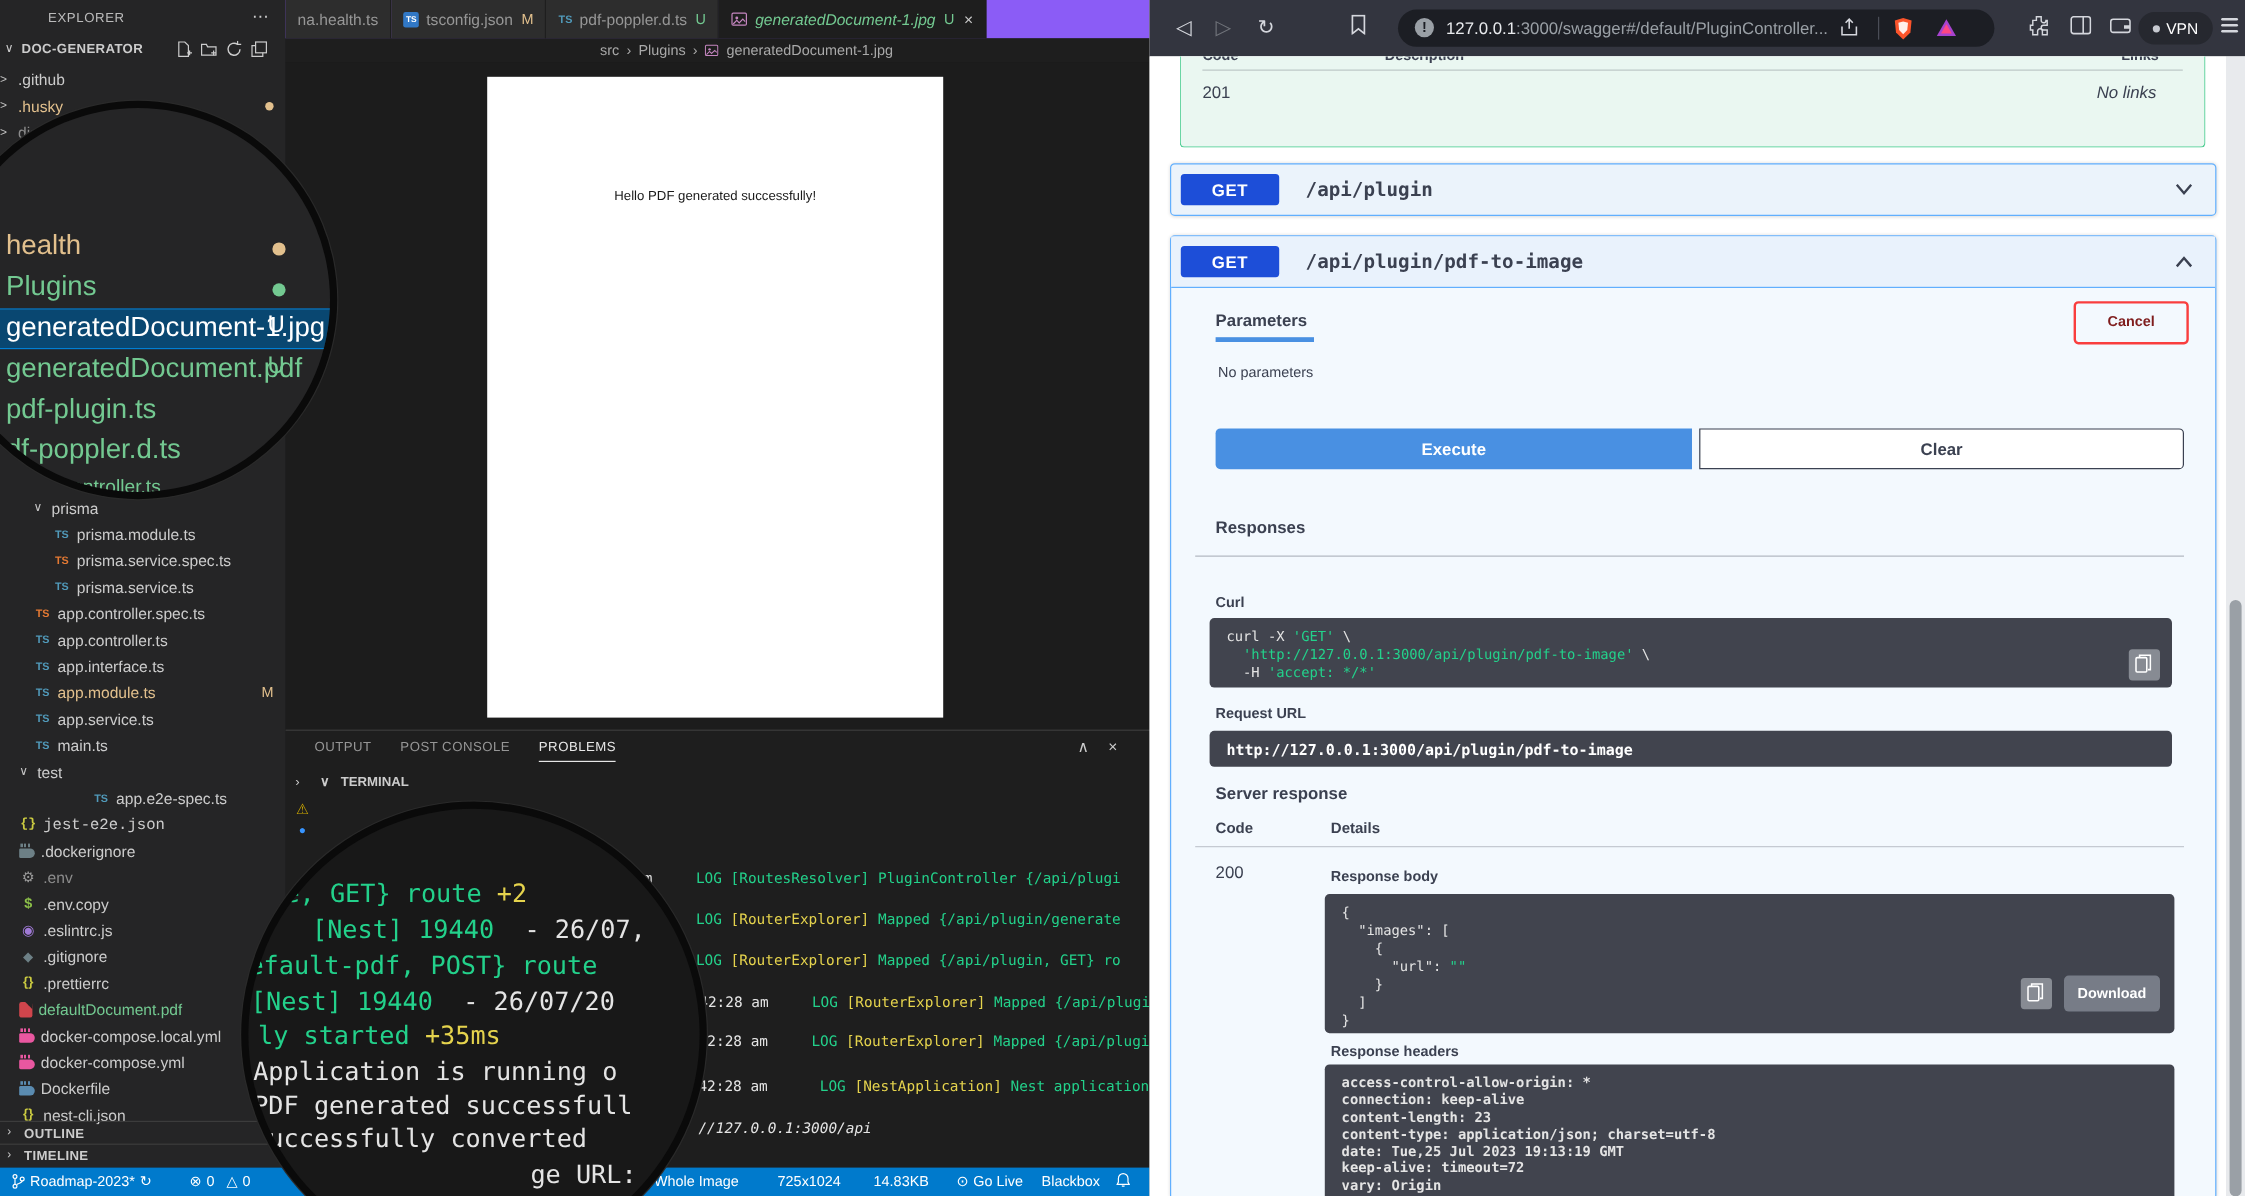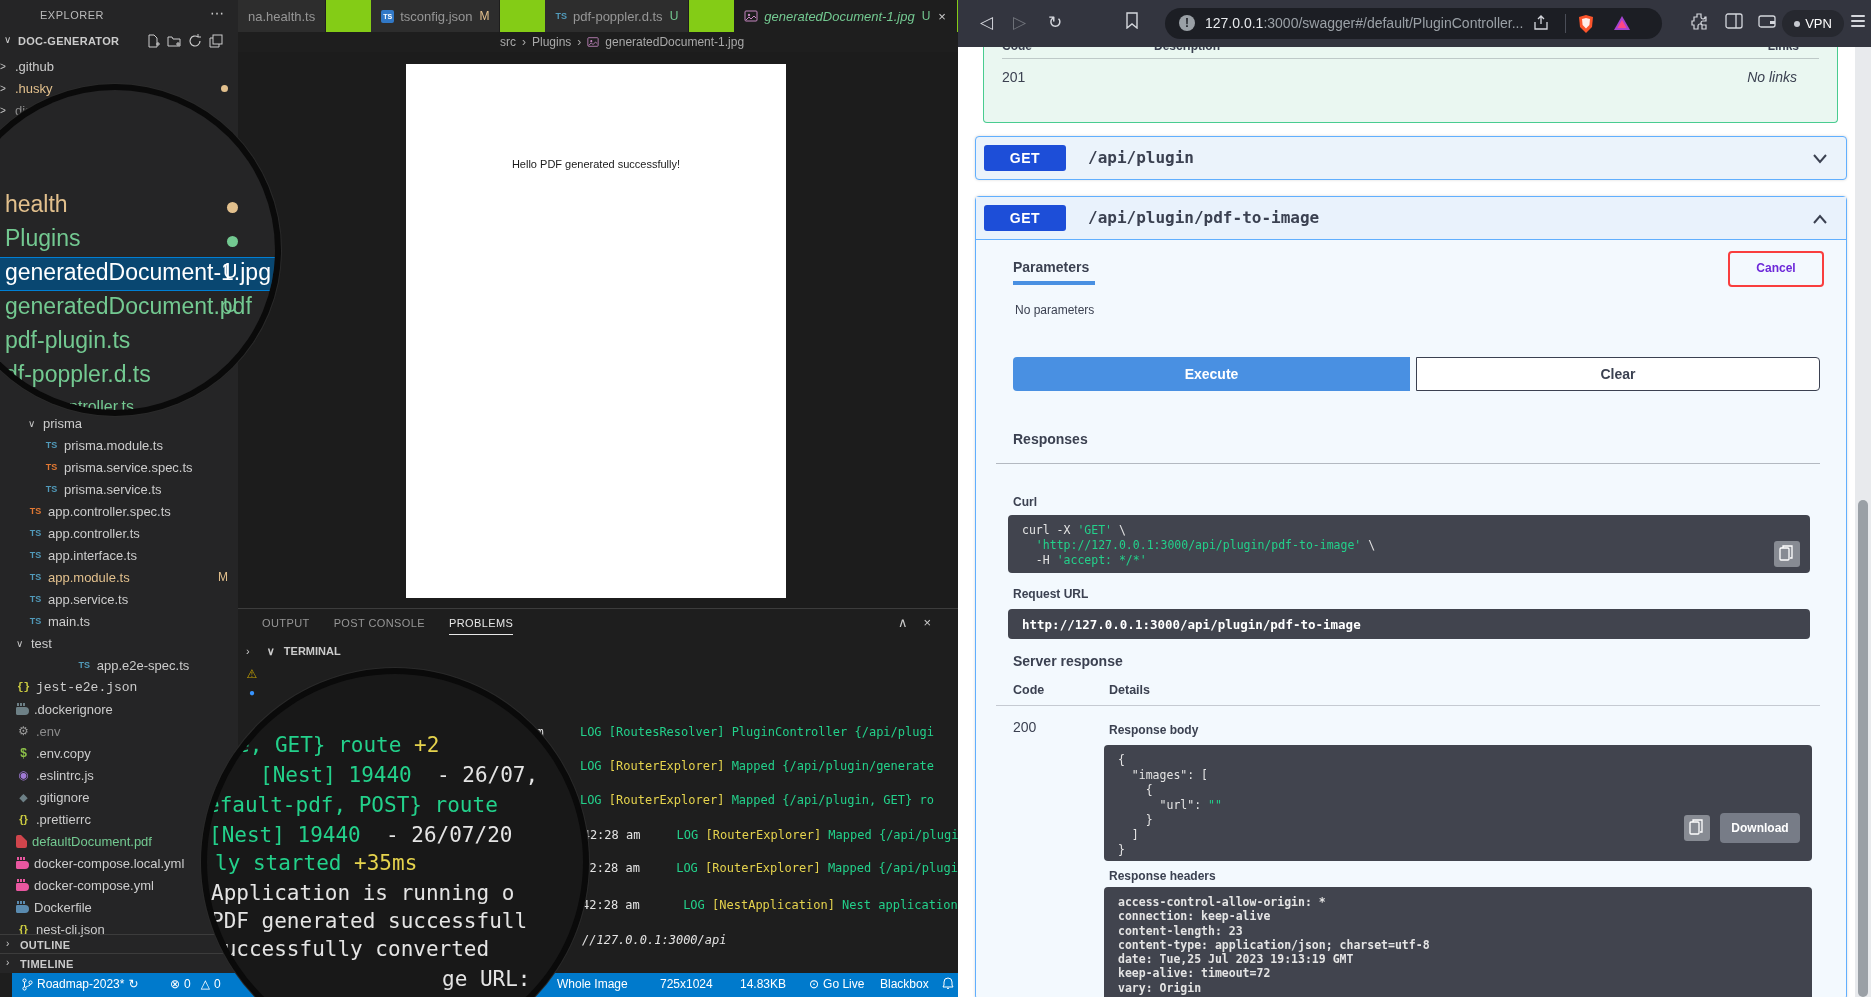--- a/index.html
+++ b/index.html
@@ -37,21 +37,21 @@
   .ficon.pdf{background:#d0454c;border-radius:2px;width:11px;height:13px;}
   .ficon.pdf::after{content:"";position:absolute;right:0;top:0;border:3px solid #252526;border-left-color:transparent;border-bottom-color:transparent;}
   .ficon.docker-pink,.ficon.docker-blue,.ficon.docker-gray{border-radius:2px 7px 7px 2px;width:13px;height:8px;margin-top:4px;}
   .ficon.docker-pink{background:#e957a0;} .ficon.docker-blue{background:#5a8bb0;} .ficon.docker-gray{background:#6d8086;}
   .ficon.docker-pink::before,.ficon.docker-blue::before,.ficon.docker-gray::before{content:"";position:absolute;left:1px;top:-4px;width:8px;height:3px;background:repeating-linear-gradient(90deg,currentColor 0 2px,transparent 2px 3px);}
   .ficon.docker-pink::before{color:#e957a0;} .ficon.docker-blue::before{color:#5a8bb0;} .ficon.docker-gray::before{color:#6d8086;}
   .sb-section{position:absolute;left:0;width:238px;height:19px;border-top:1px solid #3c3c3c;font-size:11px;font-weight:bold;color:#cccccc;}
   .sb-section .chev{position:absolute;left:6px;top:3px;font-size:10px;font-weight:normal;}
   .sb-section span.t{position:absolute;left:20px;top:4px;letter-spacing:.3px;}
   
-  #tabsbar{position:absolute;left:238px;top:0;width:720px;height:32px;background:#84cc16;display:flex;gap:45px;}
+  #tabsbar{position:absolute;left:238px;top:0;width:720px;height:32px;background:#8b5cf6;display:flex;}
   .tab{height:32px;display:flex;align-items:center;padding:0 10px;background:#2d2d2d;border-right:1px solid #1e1e1e;font-size:13px;color:#969696;white-space:nowrap;box-sizing:border-box;}
   .tab .badge{margin-left:7px;font-size:12px;}
   .tab .badge.m{color:#e2c08d;} .tab .badge.u{color:#73c991;}
   .tab .close{margin-left:8px;color:#cccccc;font-size:13px;}
   .tab.active{background:#1e1e1e;}
   .tab.active .lbl{font-style:italic;color:#73c991;}
   .tsbadge{width:13px;height:13px;background:#3178c6;color:#fff;font-size:7px;font-weight:bold;border-radius:2px;display:inline-flex;align-items:center;justify-content:center;margin-right:6px;}
   .tstext{color:#519aba;font-size:9px;font-weight:bold;margin-right:6px;}
   #editor-actions{position:absolute;left:1113px;top:0;display:flex;gap:12px;color:#cccccc;font-size:14px;align-items:center;height:32px;}
   #breadcrumb{position:absolute;left:238px;top:32px;width:720px;height:20px;background:#1e1e1e;font-size:12px;color:#a9a9a9;}
@@ -65,21 +65,21 @@
   .ptabs{position:absolute;left:24px;top:8px;display:flex;gap:24px;font-size:11px;color:#969696;letter-spacing:.4px;}
   .ptabs .pt{padding-bottom:5px;}
   .ptabs .pt.active{color:#e7e7e7;border-bottom:1px solid #e7e7e7;}
   .pacts{position:absolute;left:660px;top:6px;display:flex;gap:16px;color:#cccccc;font-size:13px;}
   .termrow{position:absolute;left:8px;top:36px;font-size:11px;font-weight:bold;color:#cccccc;}
   .termrow .a{font-weight:normal;margin-right:14px;}
   .gutter{position:absolute;left:6px;top:58px;width:16px;text-align:center;}
   .tline{position:absolute;font-size:12px;line-height:15px;white-space:pre;font-family:"DejaVu Sans Mono",monospace;}
   .c-g{color:#23d18b;} .c-y{color:#e5d34d;} .c-w{color:#e4e4e4;} .c-d{color:#9aa0a6;}
   
-  #statusbar{position:absolute;left:12px;top:973px;width:958px;height:24px;background:#007acc;color:#ffffff;font-size:12px;}
+  #statusbar{position:absolute;left:0;top:973px;width:958px;height:24px;background:#007acc;color:#ffffff;font-size:12px;}
   #statusbar .item{position:absolute;top:4px;display:flex;align-items:center;gap:4px;white-space:nowrap;}
   
   .lens{position:absolute;border-radius:50%;overflow:hidden;box-shadow:0 0 0 6px #0a0a0a,0 0 0 7px #2a2a2a;}
   #lens1{left:-45px;top:90px;width:320px;height:320px;background:#252526;}
   .l1row{position:absolute;left:0;width:320px;height:32px;font-size:23px;color:#cccccc;white-space:nowrap;}
   .l1row .lbl{position:absolute;left:50px;top:1px;}
   .l1row .badge{position:absolute;left:268px;top:2px;font-size:20px;}
   .l1row .gitdot{position:absolute;left:272px;top:12px;width:11px;height:11px;border-radius:50%;}
   .l1row.mod .lbl{color:#e2c08d;} .l1row.mod .gitdot{background:#e2c08d;}
   .l1row.new .lbl,.l1row.new .badge{color:#73c991;} .l1row.new .gitdot{background:#73c991;}
@@ -116,21 +116,21 @@
   #prev201 .nolinks{position:absolute;right:40px;top:28px;font-size:14px;font-style:italic;color:#3b4151;}
   .opblock{position:absolute;left:17px;background:#ebf3fb;border:1px solid #61affe;border-radius:4px;box-shadow:0 0 3px rgba(0,0,0,.15);}
   .op-head{position:relative;height:42px;}
   .method{position:absolute;left:8px;top:8px;width:82px;height:26px;background:#1d4ed8;border-radius:3px;color:#fff;font-weight:bold;font-size:14px;text-align:center;line-height:26px;letter-spacing:.5px;}
   .op-path{position:absolute;left:112px;top:11px;font-size:16px;font-weight:bold;color:#3b4151;font-family:"DejaVu Sans Mono",monospace;}
   .op-chev{position:absolute;right:18px;top:14px;}
   #op2{top:149px;width:870px;height:802px;background:#f3f9fe;}
   #op2 .op-head{background:#e9f2fc;border-bottom:1px solid #61affe;}
   .sw-params-ttl{position:absolute;left:37px;top:62px;font-size:14px;}
   .sw-params-ul{position:absolute;left:37px;top:84px;width:82px;height:4px;background:#4990e2;}
-  #cancelbtn{position:absolute;left:752px;top:54px;width:92px;height:32px;border:2px solid #f93e3e;border-radius:4px;color:#6d28d9;font-weight:bold;font-size:12px;text-align:center;line-height:30px;background:transparent;}
+  #cancelbtn{position:absolute;left:752px;top:54px;width:92px;height:32px;border:2px solid #f93e3e;border-radius:4px;color:#7f1d1d;font-weight:bold;font-size:12px;text-align:center;line-height:30px;background:transparent;}
   .sw-noparams{position:absolute;left:39px;top:106px;font-size:12px;color:#3b4151;}
   #execbtn{position:absolute;left:37px;top:160px;width:397px;height:34px;background:#4990e2;border-radius:4px 0 0 4px;color:#fff;font-weight:bold;font-size:14px;text-align:center;line-height:34px;}
   #clearbtn{position:absolute;left:440px;top:160px;width:404px;height:34px;background:#fff;border:1px solid #3b4151;border-radius:0 4px 4px 0;box-sizing:border-box;color:#3b4151;font-weight:bold;font-size:14px;text-align:center;line-height:32px;}
   .sw-resp-ttl{position:absolute;left:37px;top:234px;font-size:14px;}
   .sw-resp-hr{position:absolute;left:20px;top:266px;width:824px;border-top:1px solid rgba(59,65,81,.35);}
   .sw-curl-ttl{position:absolute;left:37px;top:298px;font-size:12px;}
   .codebox{position:absolute;background:#41444e;border-radius:4px;color:#fff;}
   #curlbox{left:32px;top:318px;width:802px;height:58px;}
   .codeline{white-space:pre;font-family:"DejaVu Sans Mono",monospace;font-size:11.5px;line-height:15px;}
   #curlbox .lines{position:absolute;left:14px;top:8px;}

